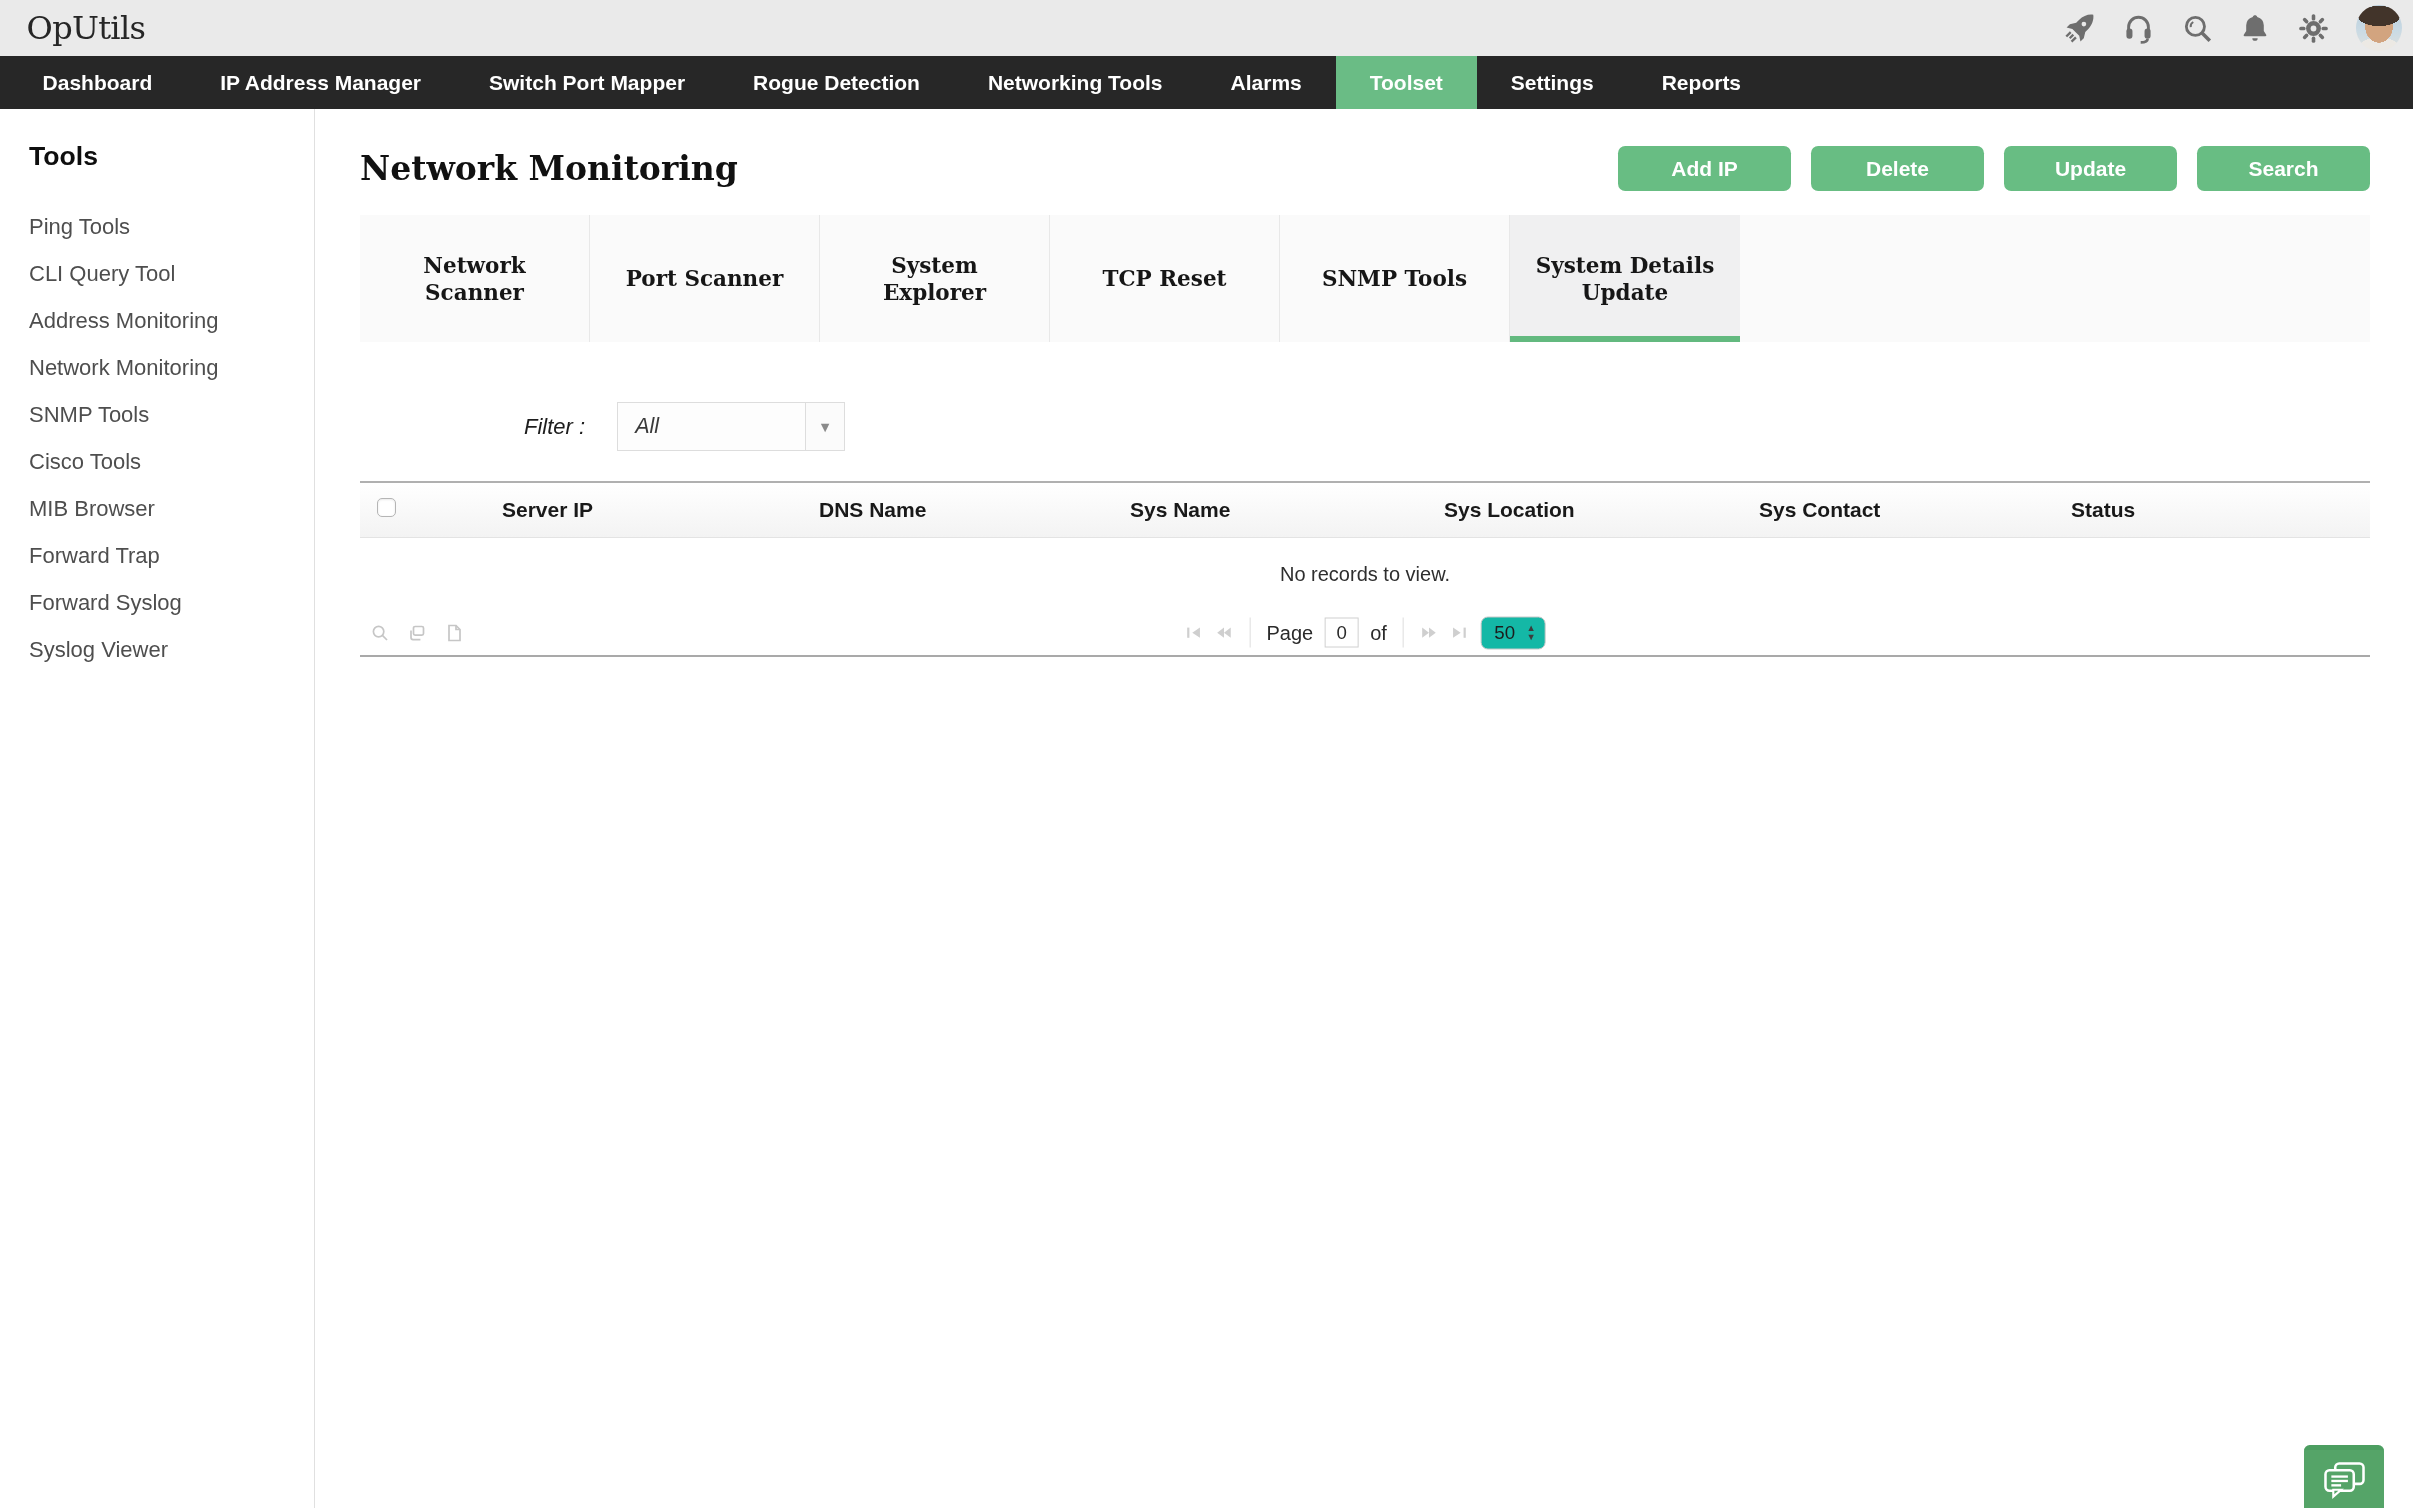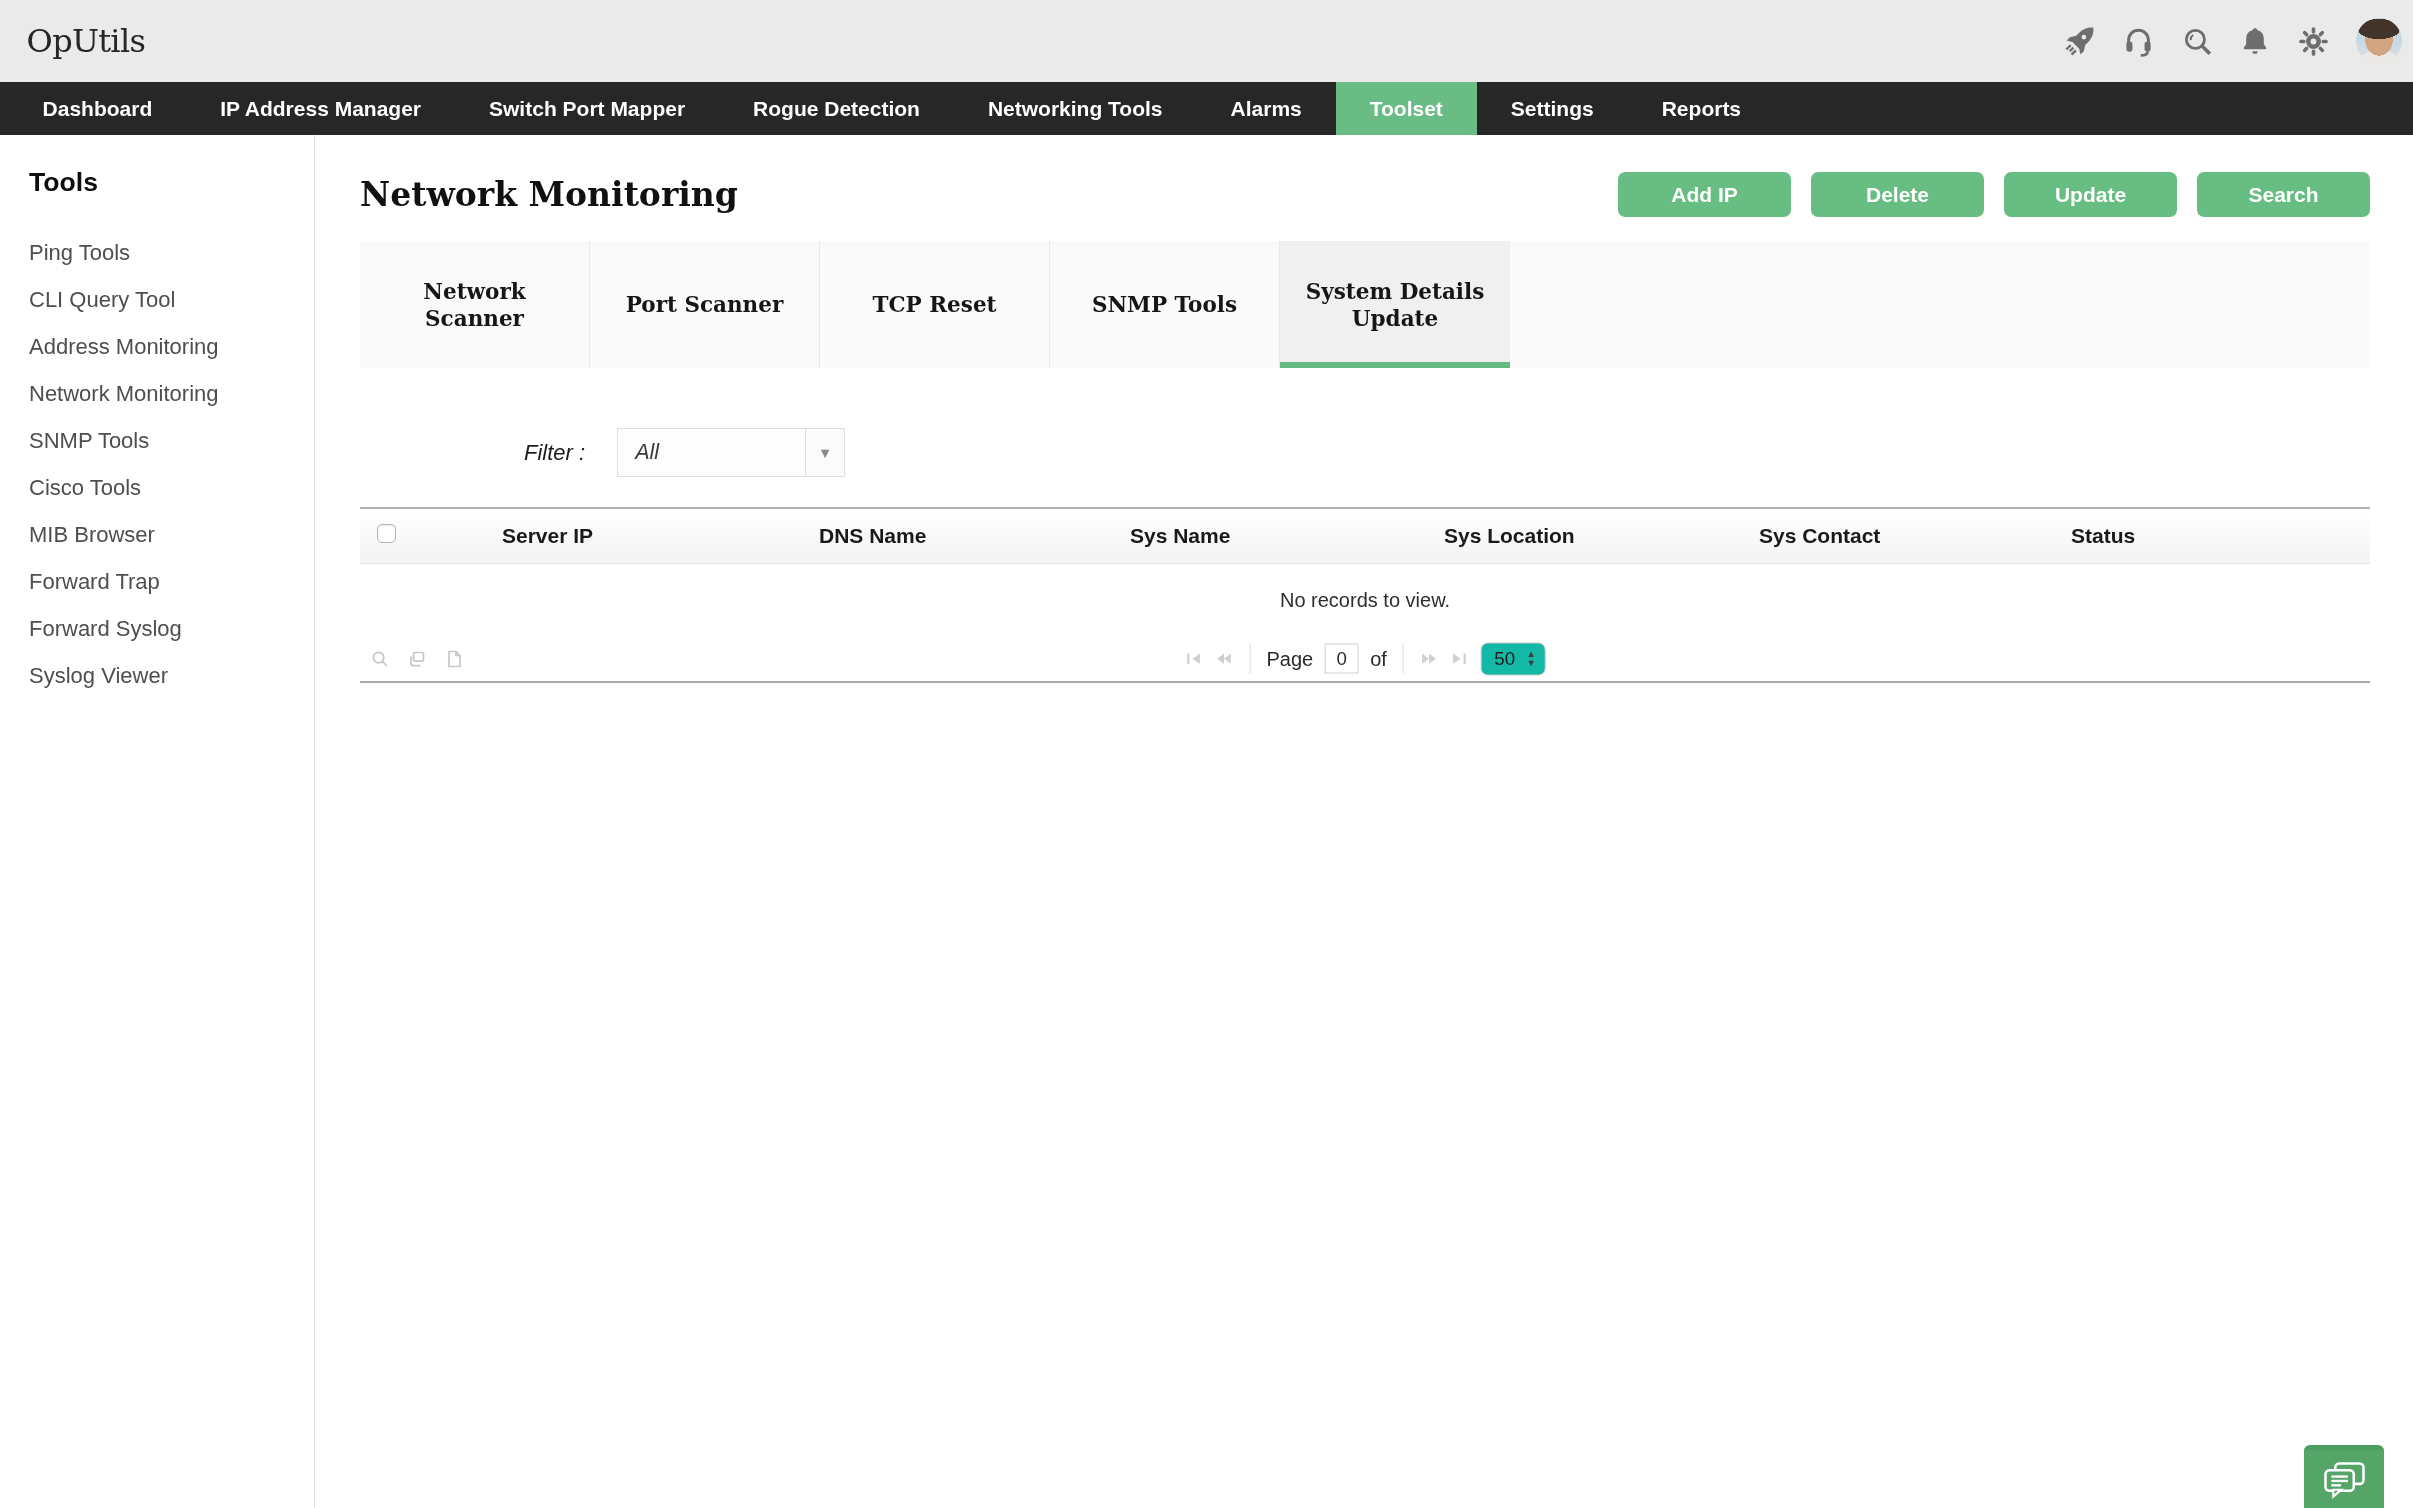--- a/index.html
+++ b/index.html
@@ -1,21 +1,21 @@
 <!DOCTYPE html>
 <html style="font-size:11.5px"><head>
 <meta charset="utf-8">
 <style>
   * { margin:0; padding:0; box-sizing:border-box; }
   html,body { width:2413px; height:1508px; overflow:hidden; background:#ffffff;
               font-family:"Liberation Sans", sans-serif; }
   body { display:flex; flex-direction:column; }
 
   
-  .topbar { height:82px; background:#eaeaea; display:flex; align-items:center;
+  .topbar { height:56px; background:#eaeaea; display:flex; align-items:center;
             padding:0 11.5px 0 26.6px; flex:0 0 auto; }
   .logo { font-family:"DejaVu Serif", serif; font-size:32px; color:#262626; letter-spacing:-0.7px; cursor:pointer; }
   .topbar-right { margin-left:auto; display:flex; align-items:center; gap:26px; }
   .icon-btn { background:none; border:none; cursor:pointer; display:flex; align-items:center; }
   .avatar { width:46px; height:46px; border-radius:50%; display:inline-block; cursor:pointer;
     background:
       radial-gradient(ellipse 46% 22% at 50% 24%, #42342a 0 99%, transparent 100%),
       radial-gradient(ellipse 30% 34% at 50% 48%, #d2a47f 0 99%, transparent 100%),
       radial-gradient(ellipse 46% 26% at 50% 96%, #ece9e4 0 99%, transparent 100%),
       linear-gradient(180deg,#b7cddc 0%,#c9dae4 55%,#dfe0dd 100%); }
@@ -188,20 +188,21 @@
         <button class="btn-green">Add IP</button>
         <button class="btn-green">Delete</button>
         <button class="btn-green">Update</button>
         <button class="btn-green">Search</button>
       </div>
     </div>
 
     <div class="tabs">
       <div class="tab">Network Scanner</div>
       <div class="tab">Port Scanner</div>
+      <div class="tab">System Explorer</div>
       <div class="tab">TCP Reset</div>
       <div class="tab">SNMP Tools</div>
       <div class="tab active">System Details Update</div>
     </div>
 
     <div class="filter-row">
       <span class="filter-label">Filter :</span>
       <div class="dropdown">
         <span class="value">All</span>
         <span class="dd-arrow">▼</span>

